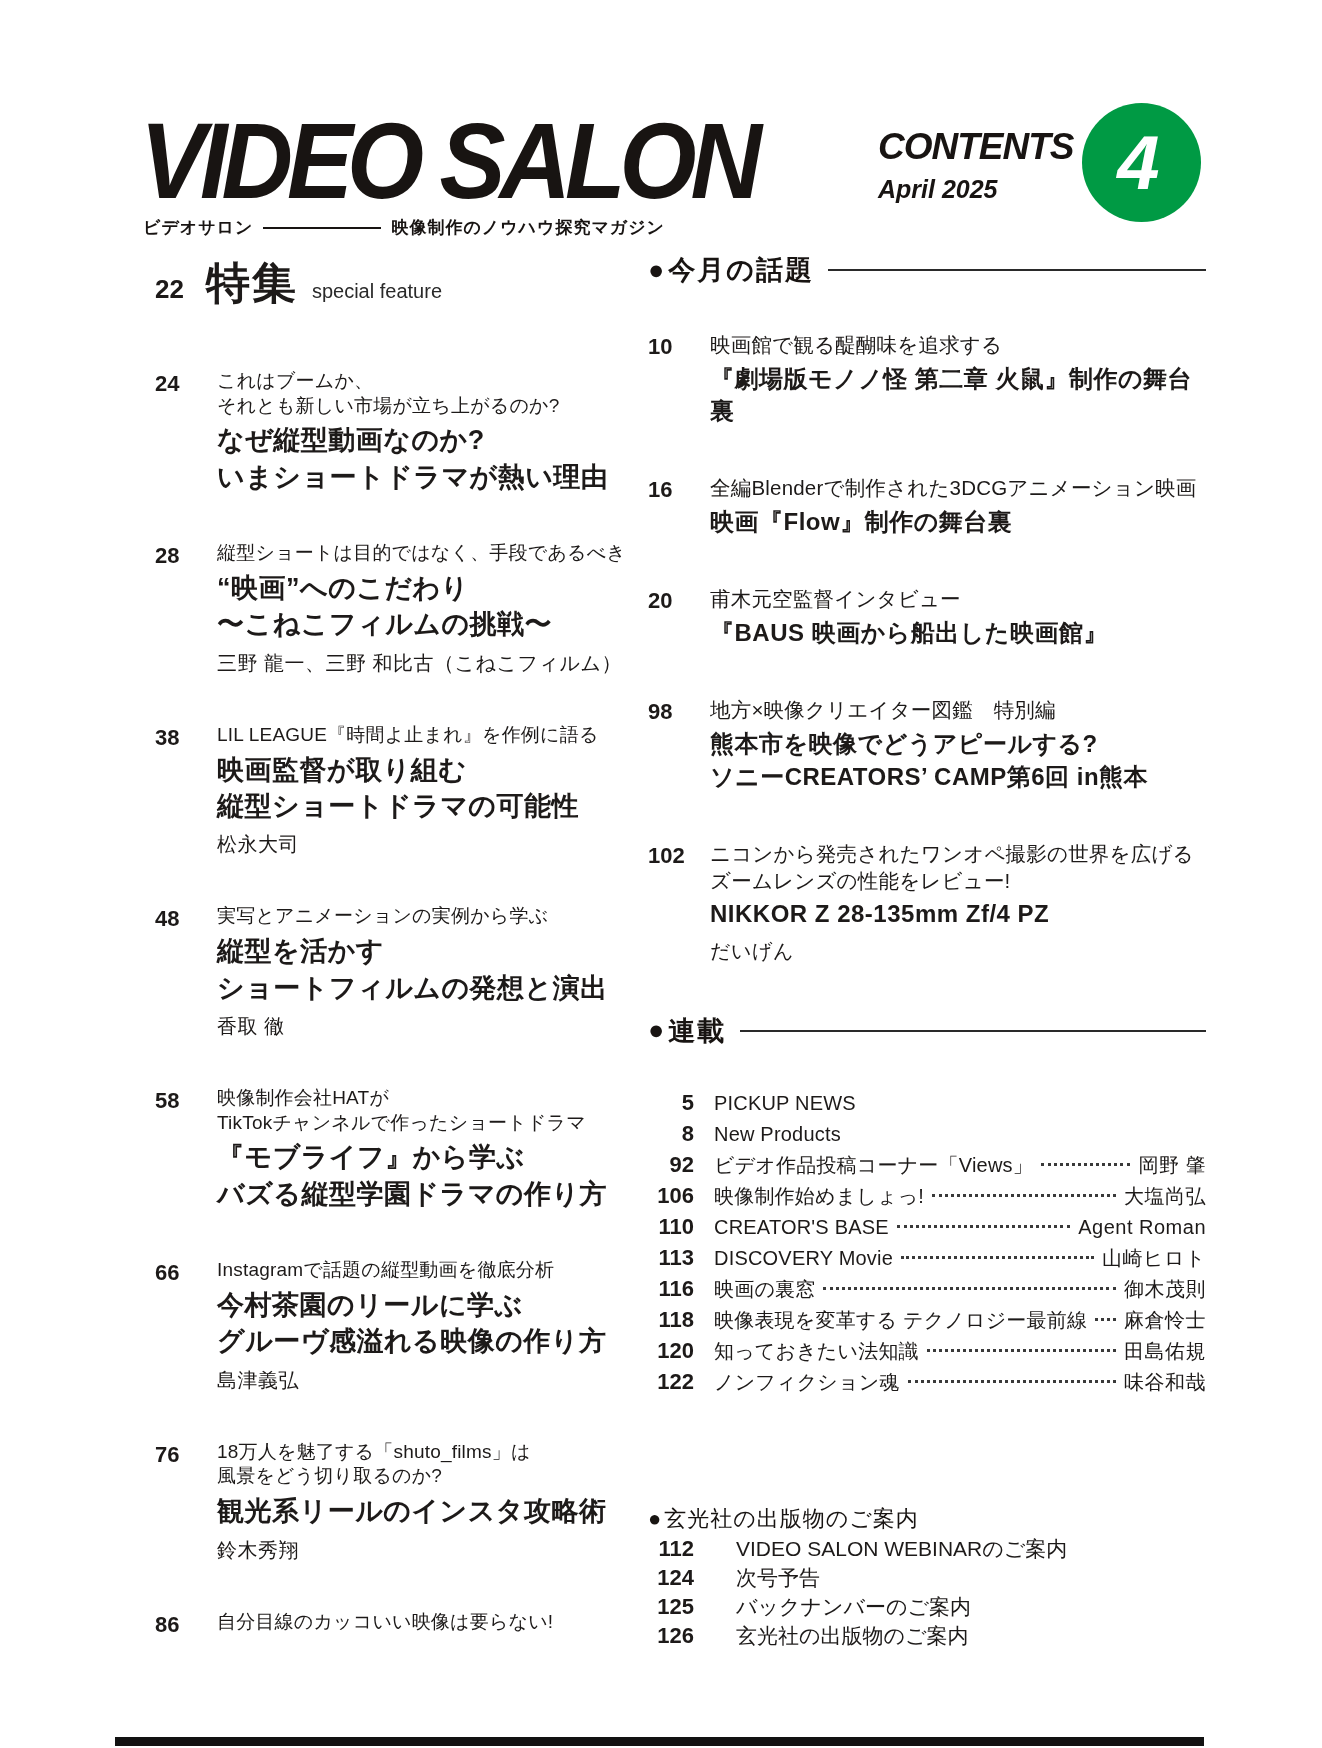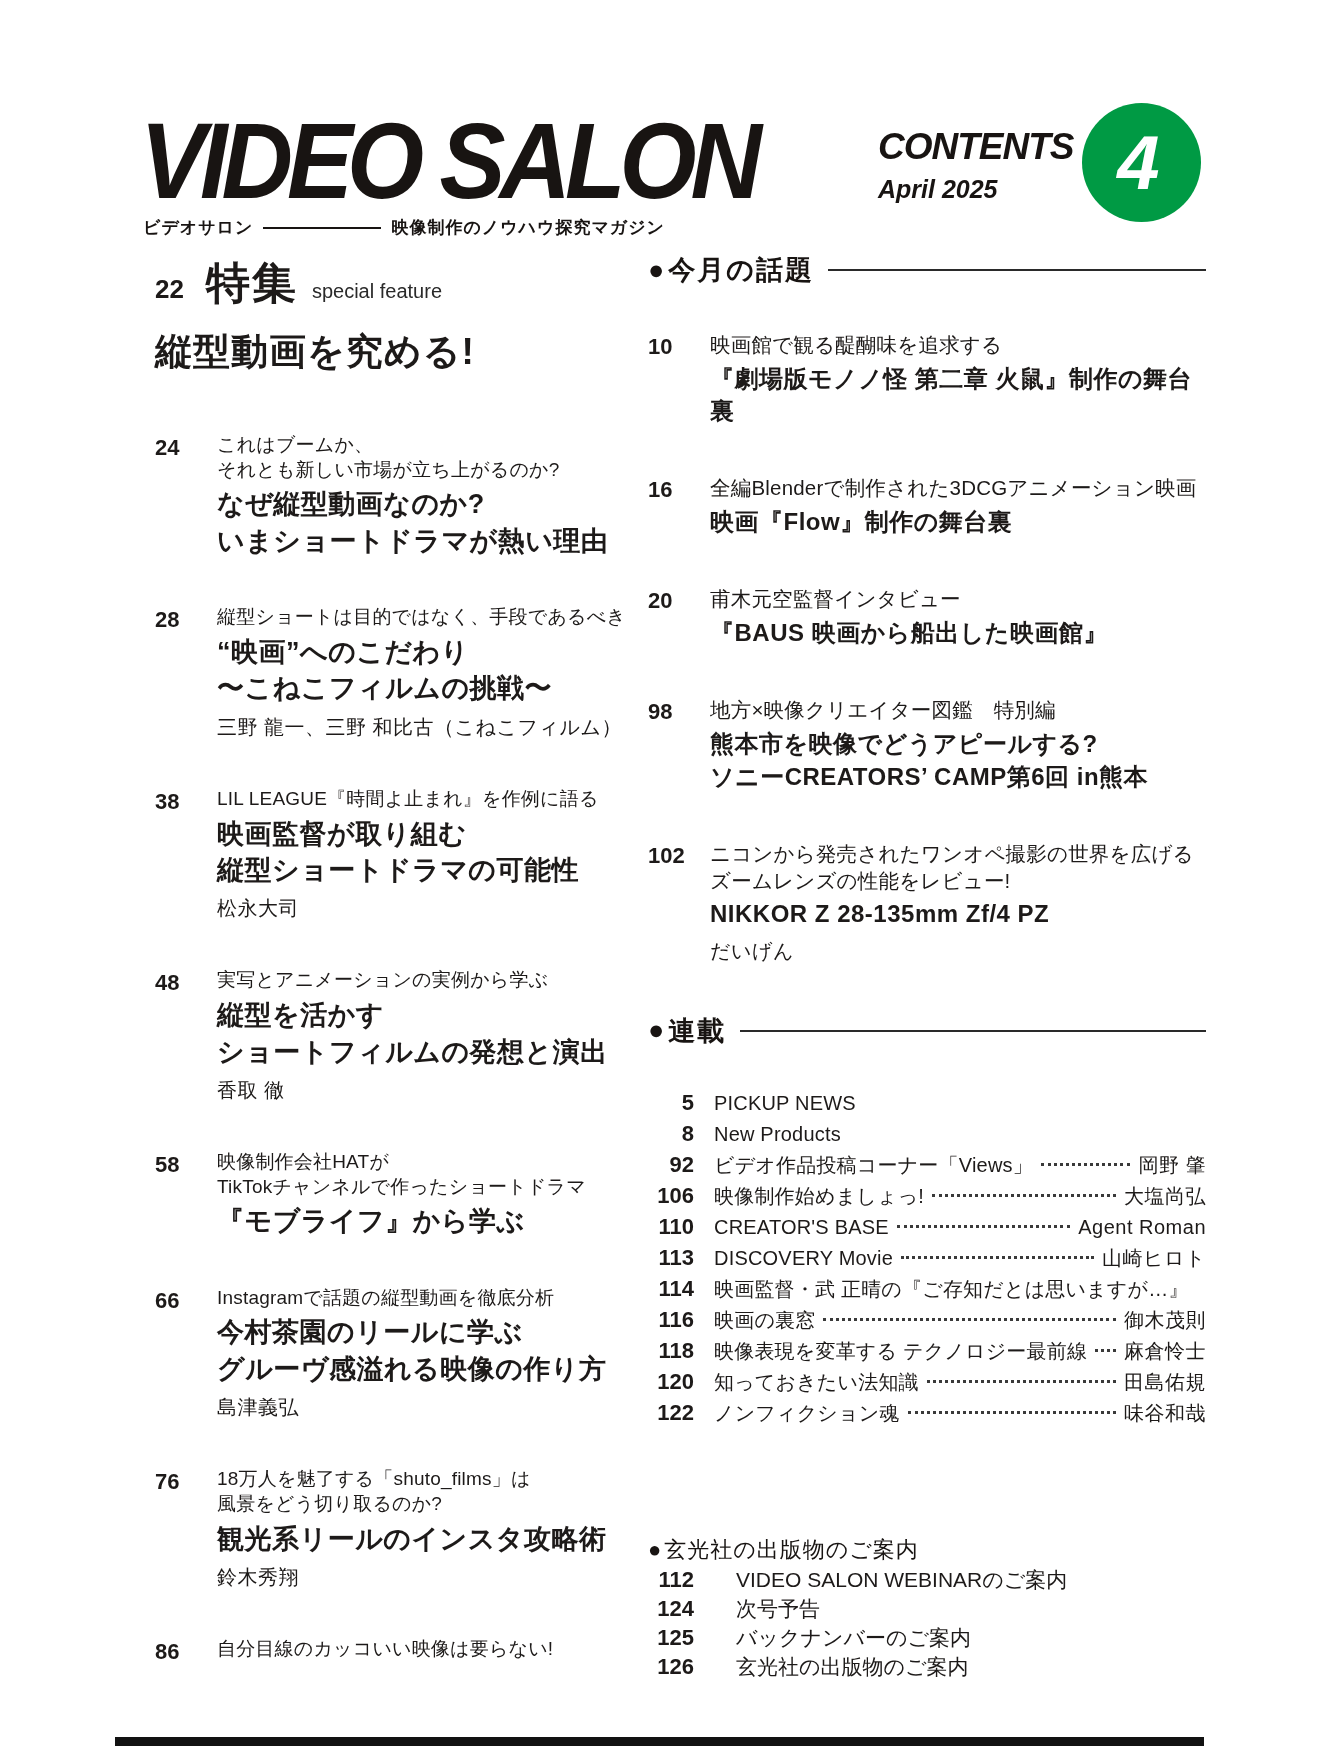--- a/index.html
+++ b/index.html
@@ -100,21 +100,20 @@
 <div class="issue-badge" style="background: rgb(0, 154, 68);">
   <span>4</span>
 </div>
 
 <div class="col-left">
   <div class="feature-head">
     <span class="feature-page">22</span>
     <span class="feature-label">特集</span>
     <span class="feature-sub">special feature</span>
   </div>
-  <div class="feature-headline">縦型動画を究める!</div>
 
   <div class="feature-list">
 
       <div class="entry">
         <div class="entry-num">24</div>
         <div class="entry-body">
           <div class="entry-lead">
             <span class="line">これはブームか、</span>
             <span class="line">それとも新しい市場が立ち上がるのか?</span>
           </div>
@@ -170,20 +169,21 @@
 
       <div class="entry">
         <div class="entry-num">58</div>
         <div class="entry-body">
           <div class="entry-lead">
             <span class="line">映像制作会社HATが</span>
             <span class="line">TikTokチャンネルで作ったショートドラマ</span>
           </div>
           <div class="entry-title">
             <span class="line">『モブライフ』から学ぶ</span>
+            <span class="line">バズる縦型学園ドラマの作り方</span>
           </div>
 
         </div>
       </div>
 
       <div class="entry">
         <div class="entry-num">66</div>
         <div class="entry-body">
           <div class="entry-lead">
             <span class="line">Instagramで話題の縦型動画を徹底分析</span>
@@ -343,25 +343,20 @@
         <div class="serial-author">Agent Roman</div>
       </div>
 
       <div class="serial-row">
         <div class="serial-num">113</div>
         <div class="serial-title">DISCOVERY Movie</div>
         <div class="serial-leader"></div>
         <div class="serial-author">山崎ヒロト</div>
       </div>
 
-      <div class="serial-row">
-        <div class="serial-num">114</div>
-        <div class="serial-title">映画監督・武 正晴の『ご存知だとは思いますが…』</div>
-
-      </div>
 
       <div class="serial-row">
         <div class="serial-num">116</div>
         <div class="serial-title">映画の裏窓</div>
         <div class="serial-leader"></div>
         <div class="serial-author">御木茂則</div>
       </div>
 
       <div class="serial-row">
         <div class="serial-num">118</div>

